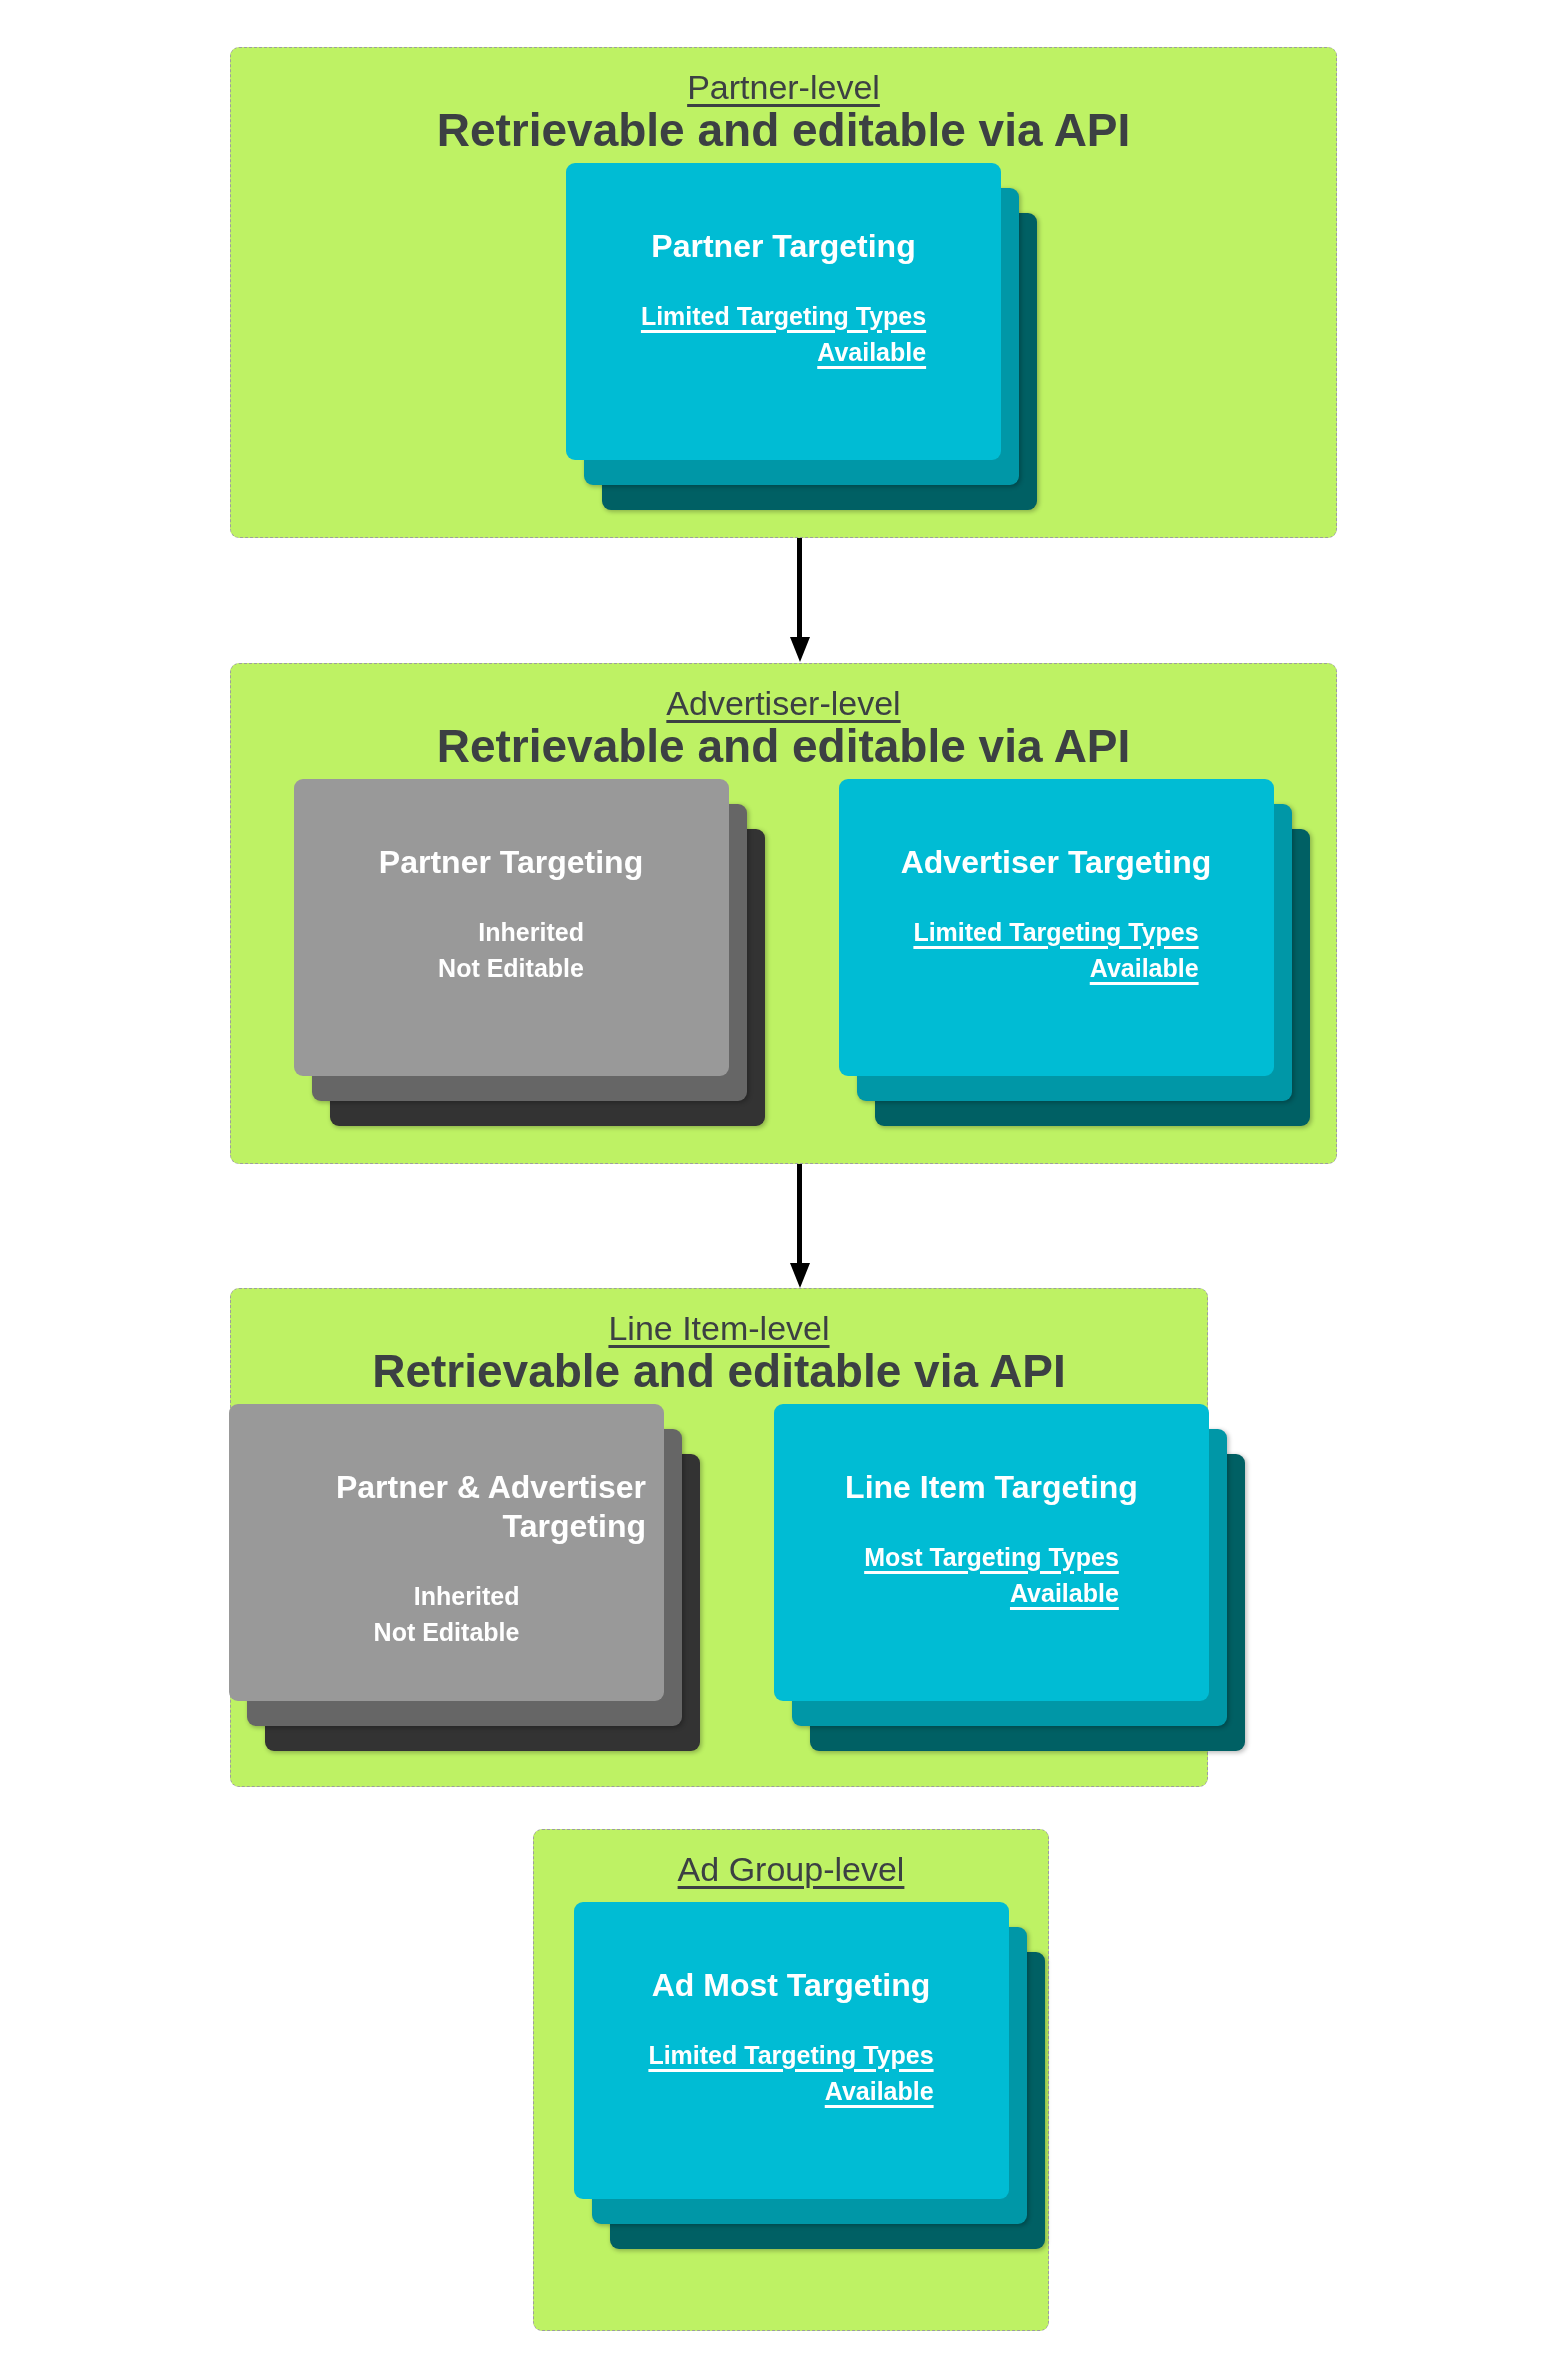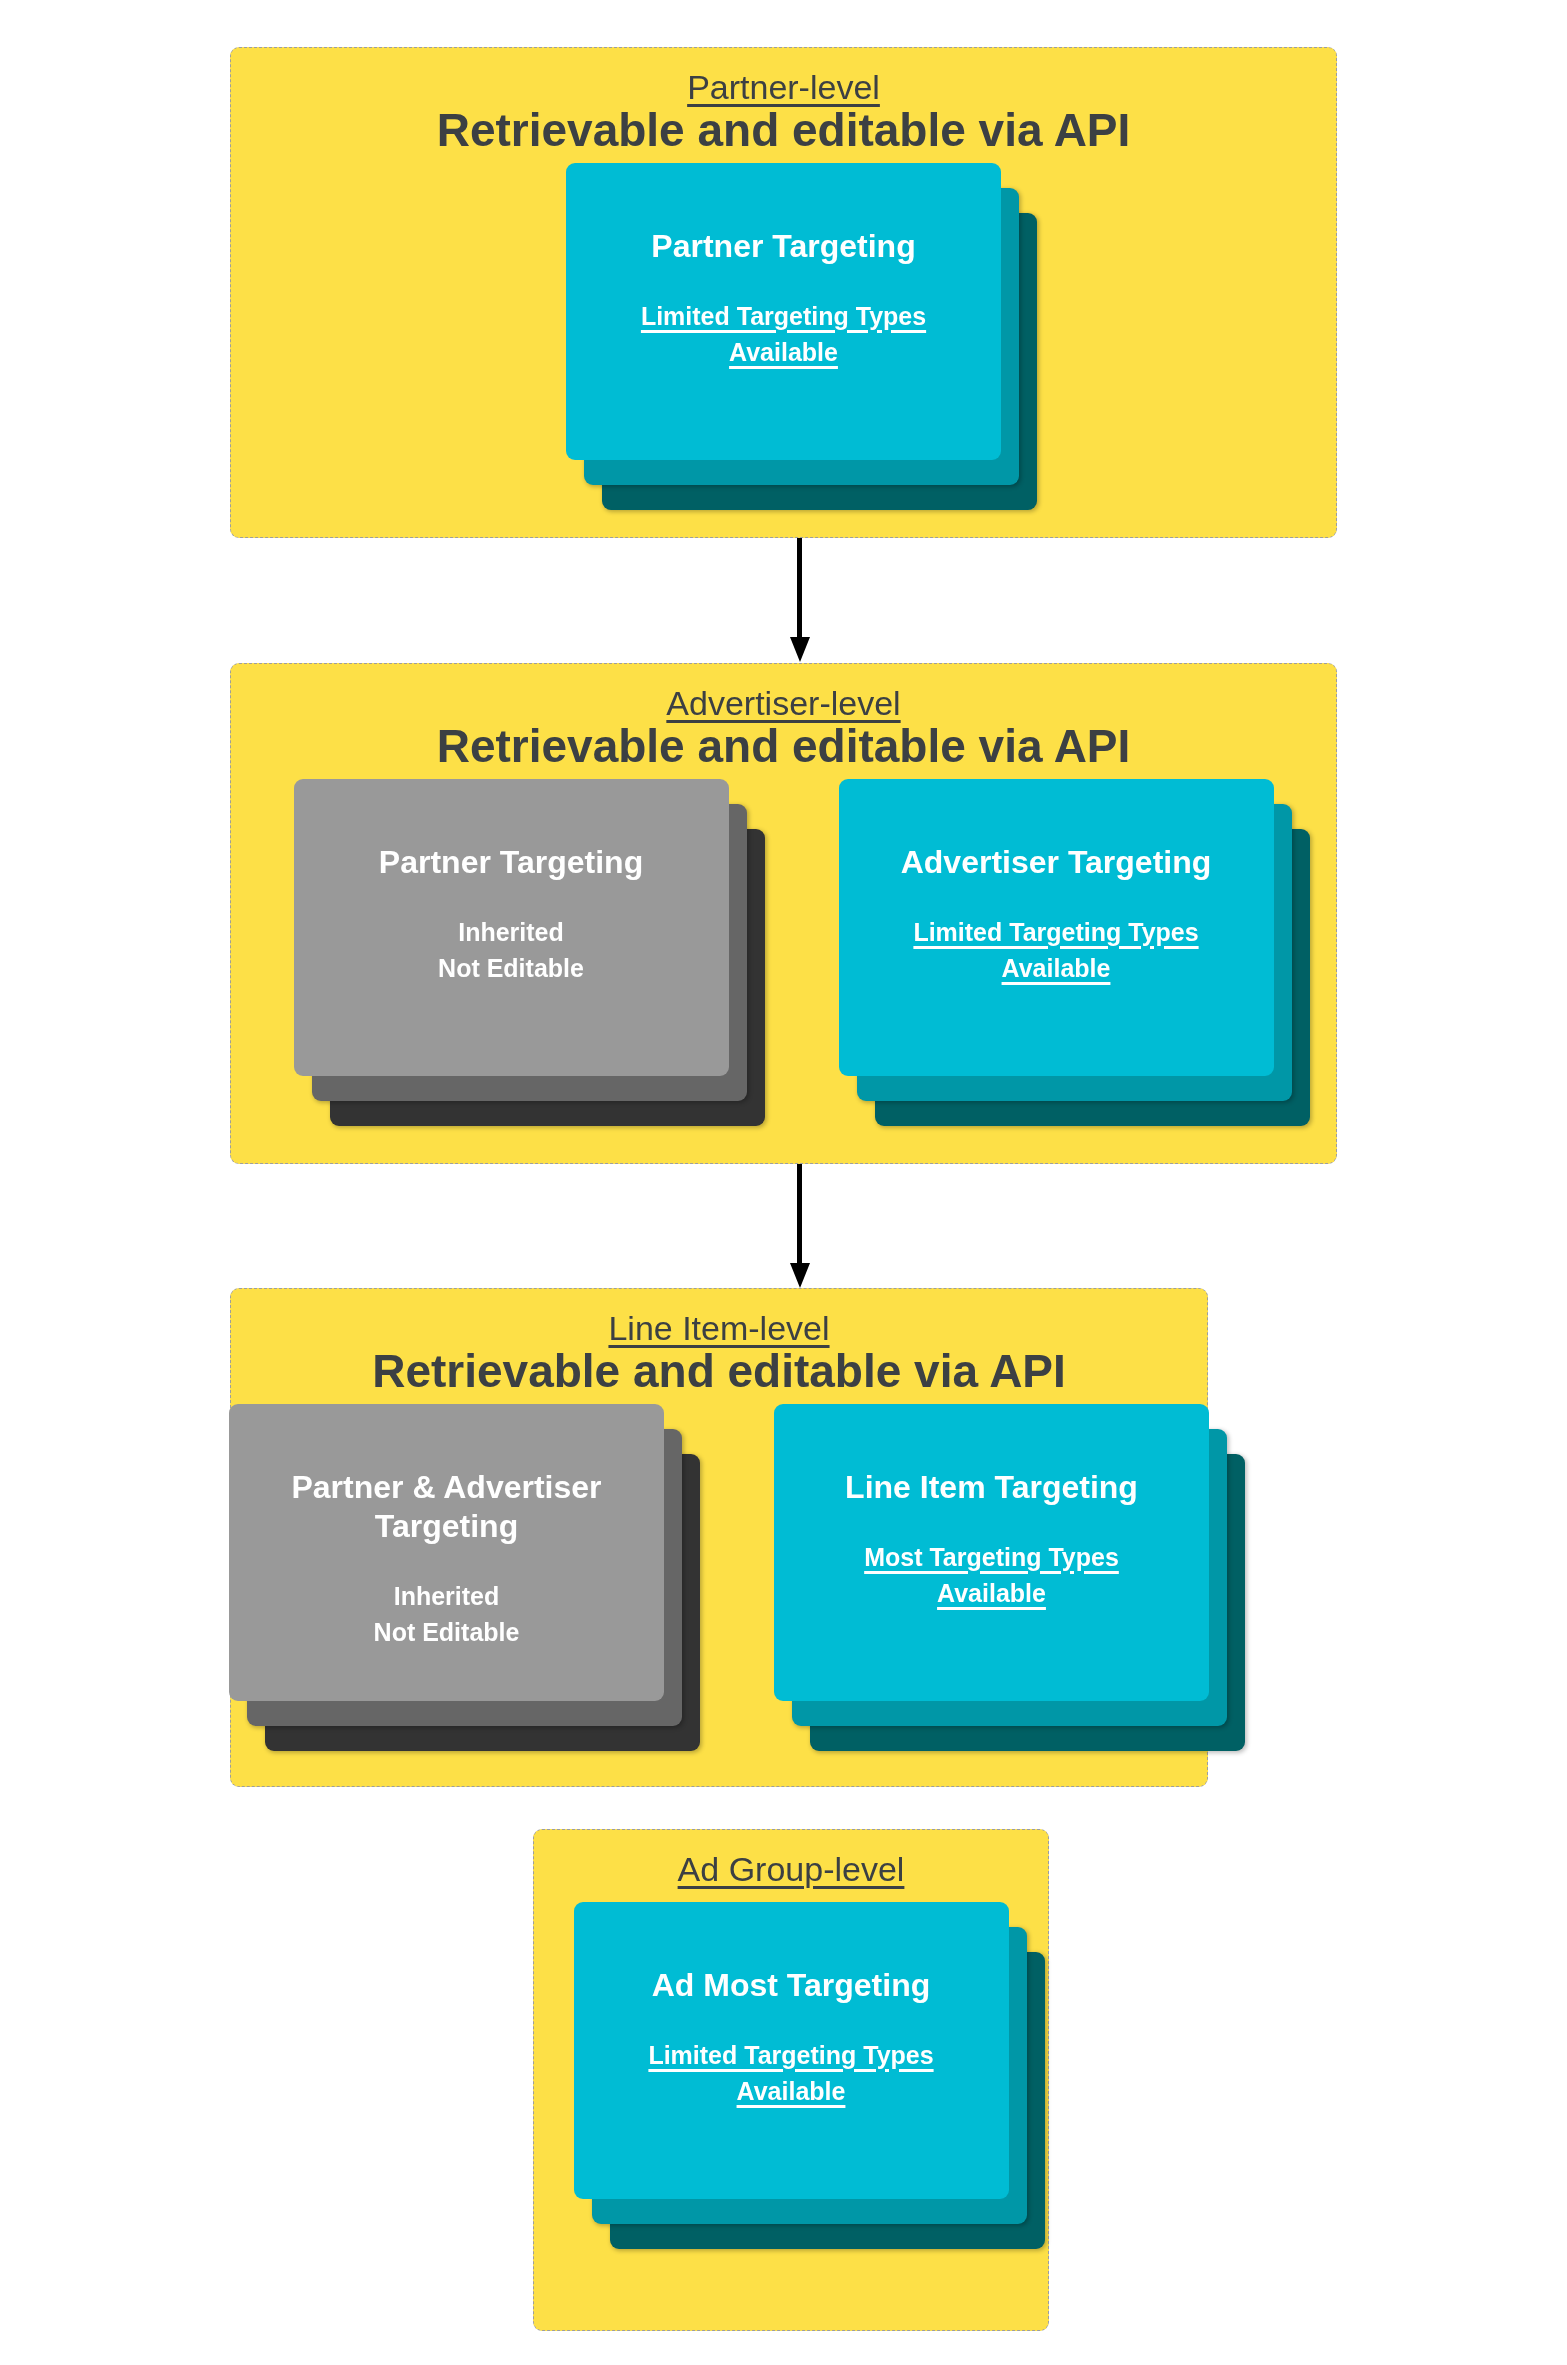--- a/index.html
+++ b/index.html
@@ -14,21 +14,21 @@
     width:1567px; height:2366px;
     font-family:"Liberation Sans","DejaVu Sans",sans-serif;
     position:relative;
   }
   .diagram { position:absolute; left:0; top:0; width:1567px; height:2366px; }
 
   .panel {
     position:absolute;
     border:1.8px dashed var(--dashed-border);
     border-radius:9px;
-    background:#fde047;
+    background:#bef264;
     display:flex; flex-direction:column; align-items:center;
   }
   .panel-title {
     margin-top:18px;
     font-size:34px; line-height:43px;
     color:var(--text-dark);
     text-decoration:underline;
     text-decoration-thickness:2.7px;
     text-underline-offset:5.4px;
   }
@@ -53,21 +53,21 @@
   .stack.teal .layer.back { background:var(--teal-back); }
   .stack.teal .layer.mid  { background:var(--teal-mid); }
   .stack.gray .layer.back { background:var(--gray-back); }
   .stack.gray .layer.mid  { background:var(--gray-mid); }
 
   .card {
     position:absolute; left:0; top:0; width:435px; height:297px;
     border-radius:9px;
     display:flex; flex-direction:column; align-items:center;
     padding:64px 18px 0 18px;
-    text-align:center;
+    text-align:right;
   }
   .stack.teal .card { background:var(--teal-front); }
   .stack.gray .card { background:var(--gray-front); }
 
   .card-title {
     color:var(--card-text); font-weight:bold;
     font-size:32px; line-height:39px;
   }
   .card-body {
     margin-top:32px;

